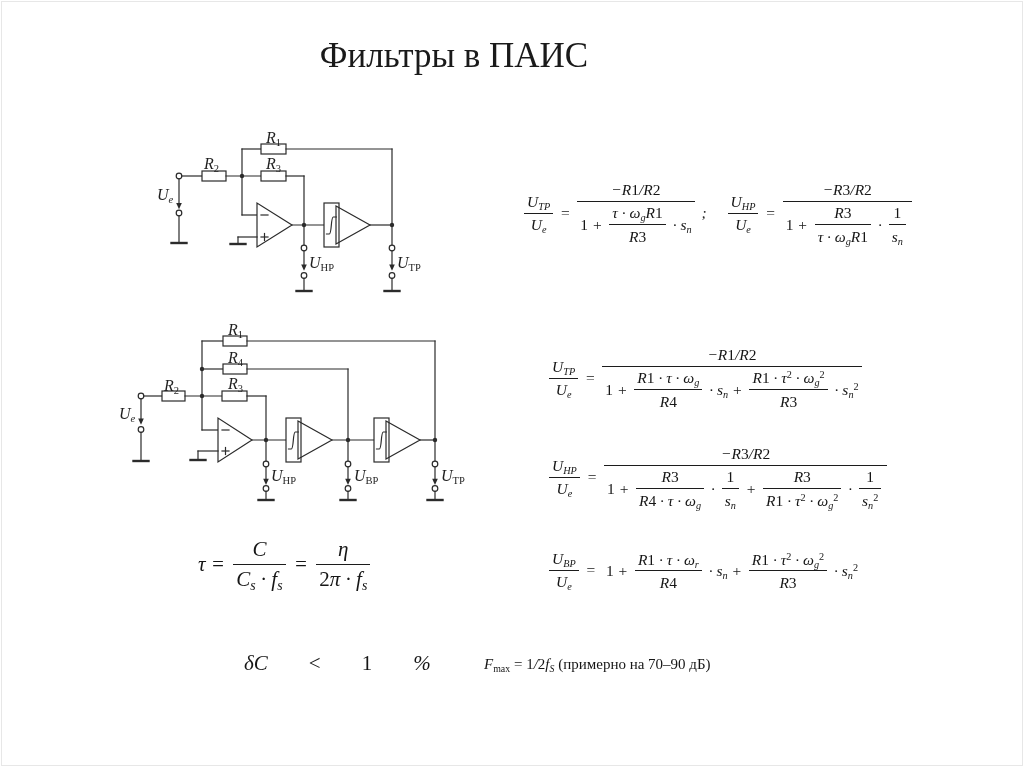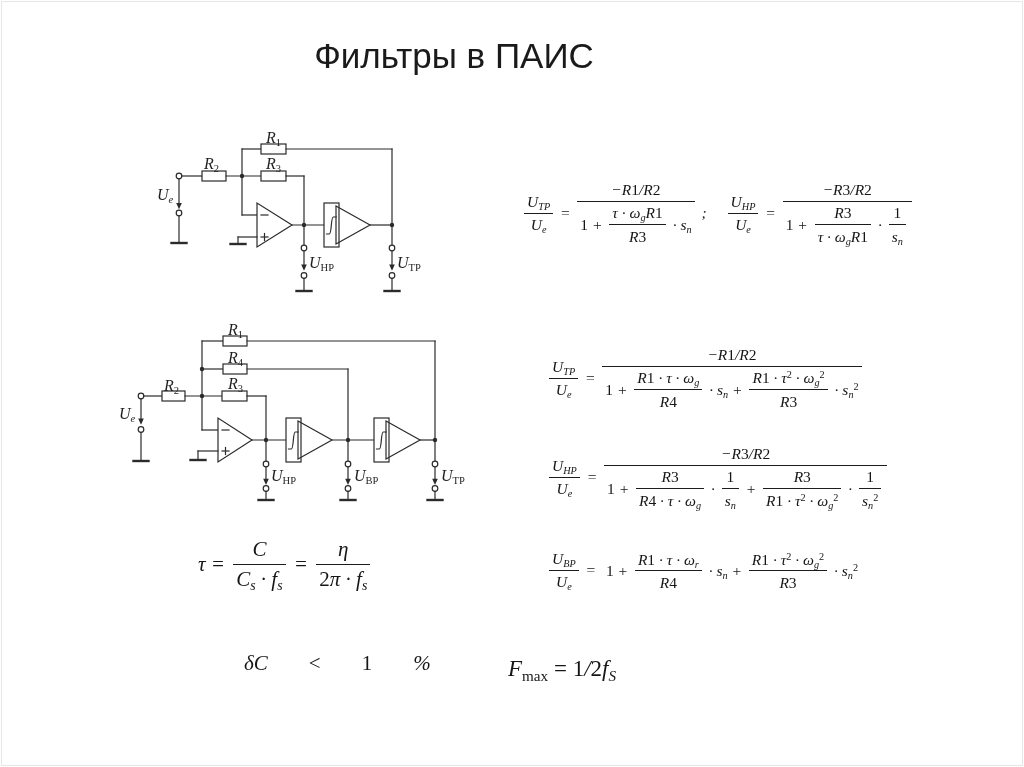--- a/index.html
+++ b/index.html
@@ -1,20 +1,20 @@
 <!DOCTYPE html>
 <html><head>
 <meta charset="utf-8">
 <style>
   html,body{margin:0;padding:0;}
   body{width:1024px;height:767px;background:#ffffff;position:relative;overflow:hidden;
        font-family:"Liberation Sans",sans-serif;}
   .slide-border{position:absolute;inset:1px;border:1px solid #e7e7e7;pointer-events:none;}
   .title{position:absolute;left:0;top:36px;width:908px;text-align:center;
-         font-family:Liberation Sans, sans-serif;font-size:35px;color:#1a1a1a;}
+         font-family:Liberation Serif, serif;font-size:35px;color:#1a1a1a;}
   .circuit{position:absolute;}
   .circuit svg{position:absolute;left:0;top:0;}
   .clabel{position:absolute;font-family:"Liberation Serif","DejaVu Serif",serif;
           font-style:italic;font-size:16px;color:#1f1f1f;white-space:nowrap;line-height:1;}
   .math{position:absolute;display:flex;align-items:center;
         font-family:"Liberation Serif","DejaVu Serif",serif;font-style:italic;
         color:#161616;font-size:15.5px;line-height:1.25;}
   .mrow{display:inline-flex;align-items:center;white-space:nowrap;}
   .mrow.gap{margin-left:18px;}
   .mtext{white-space:pre;}
@@ -22,21 +22,21 @@
   .num,.den{display:flex;align-items:center;justify-content:center;white-space:nowrap;}
   .num{border-bottom:1.3px solid #1c1c1c;padding:0 3px 1.5px 3px;}
   .den{padding:1.5px 3px 0 3px;}
   sub,sup{font-size:66%;line-height:0;}
   sub{vertical-align:-0.3em;}
   sup{vertical-align:0.5em;}
   .up{font-style:normal;}
   .math.tau{font-size:21px;}
   .math.delta{font-size:21px;gap:41px;}
   .fmax{position:absolute;display:flex;align-items:baseline;
-        font-family:"Liberation Serif","DejaVu Serif",serif;font-size:23px;color:#161616;margin-left:24px;}
+        font-family:"Liberation Serif","DejaVu Serif",serif;font-size:15px;color:#161616;}
   .fmax .fm{font-style:italic;}
   .fmax .fm-note{font-style:normal;white-space:pre;}
 </style>
 </head>
 <body>
 
 <div class="slide-border"></div>
 
 <div class="title">Фильтры в ПАИС</div>
 
@@ -433,13 +433,14 @@
       <span class="den">
         <span class="mtext"><span class="up">2</span>π · f<sub>s</sub></span>
       </span>
     </span>
   </div>
 
 <div class="math delta" style="left:244px;top:650px">δC<span class="up"> &lt; </span><span class="up">1</span>%</div>
 
 <div class="fmax" style="left:484px;top:656px">
   <span class="fm">F<sub><span class="up">max</span></sub><span class="up"> = </span><span class="up">1</span>/<span class="up">2</span>f<sub>S</sub></span>
+  <span class="fm-note"> (примерно на 70–90 дБ)</span>
 </div>
 
 </body></html>

